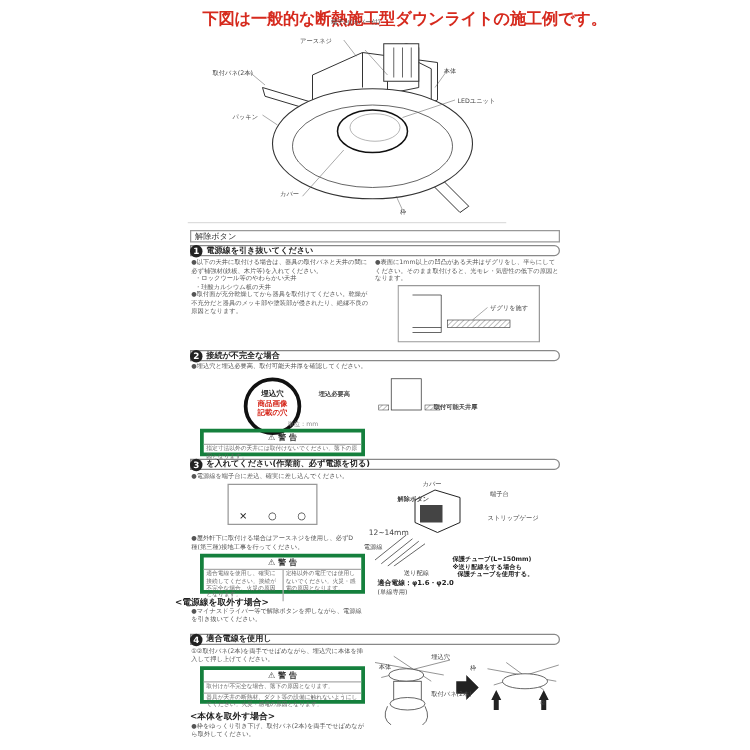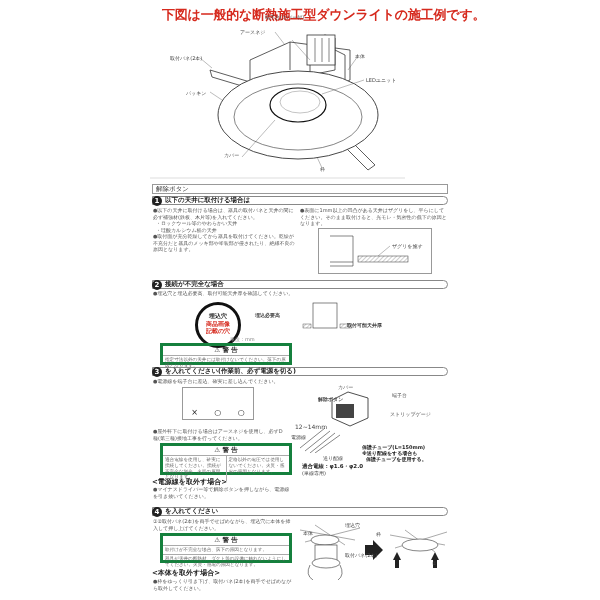--- a/index.html
+++ b/index.html
@@ -56,21 +56,21 @@
 <div class="abs lbl" style="left:355px;top:53px">本体</div>
 <div class="abs lbl" style="left:366px;top:77px">LEDユニット</div>
 <div class="abs lbl" style="left:186px;top:90px">パッキン</div>
 <div class="abs lbl" style="left:224px;top:152px">カバー</div>
 <div class="abs lbl" style="left:320px;top:166px">枠</div>
 
 <div class="abs sect-head">解除ボタン</div>
 
 <div class="abs step" style="left:152px;top:196px;width:296px">
   <span class="num">1</span>
-  <span>以下の天井に取付ける場合は</span>
+  <span>電源線を引き抜いてください</span>
 </div>
 <div class="abs txt" style="left:153px;top:207px;width:145px">
   <div>●以下の天井に取付ける場合は、器具の取付バネと天井の間に必ず補強材(鉄板、木片等)を入れてください。</div>
   <div style="padding-left:3px">・ロックウール等のやわらかい天井</div>
   <div style="padding-left:3px">・珪酸カルシウム板の天井</div>
   <div>●取付面が充分乾燥してから器具を取付けてください。乾燥が不充分だと器具のメッキ部や塗装部が侵されたり、絶縁不良の原因となります。</div>
 </div>
 <div class="abs txt" style="left:300px;top:207px;width:148px">●表面に1mm以上の凹凸がある天井はザグリをし、平らにしてください。そのまま取付けると、光モレ・気密性の低下の原因となります。</div>
 <svg class="abs" style="left:318px;top:228px" width="114" height="46">
   <rect x="0.5" y="0.5" width="113" height="45" fill="#fff" stroke="#999"></rect>
@@ -138,26 +138,26 @@
 <div class="abs lbl" style="left:366px;top:456px;font-weight:bold;color:#222">保護チューブを使用する。</div>
 <div class="abs lbl" style="left:302px;top:463px;font-weight:bold;color:#222;font-size:5.5px">適合電線：φ1.6・φ2.0</div>
 <div class="abs lbl" style="left:302px;top:470px">(単線専用)</div>
 <div class="abs warn" style="left:160px;top:443px;width:132px;height:32px;display:flex;flex-direction:column">
   <div class="warn-h">⚠ 警 告</div>
   <div style="display:flex;flex:1">
     <div class="warn-b" style="flex:1;border-right:1px solid #aaa">適合電線を使用し、確実に接続してください。接続が不完全な場合、火災の原因となります。</div>
     <div class="warn-b" style="flex:1">定格以外の電圧では使用しないでください。火災・感電の原因となります。</div>
   </div>
 </div>
-<div class="abs sub" style="left:152px;top:477px">&lt;電源線を取外す場合&gt;</div>
+<div class="abs sub" style="left:140px;top:477px">&lt;電源線を取外す場合&gt;</div>
 <div class="abs txt" style="left:153px;top:486px;width:140px">●マイナスドライバー等で解除ボタンを押しながら、電源線を引き抜いてください。</div>
 
 <div class="abs step" style="left:152px;top:507px;width:296px">
   <span class="num">4</span>
-  <span>を入れてください</span>
+  <span>適合電線を使用し</span>
 </div>
 <div class="abs txt" style="left:153px;top:518px;width:140px">①②取付バネ(2本)を両手でせばめながら、埋込穴に本体を挿入して押し上げてください。</div>
 <div class="abs warn" style="left:160px;top:533px;width:132px;height:30px">
   <div class="warn-h">⚠ 警 告</div>
   <div class="warn-b" style="border-bottom:1px solid #aaa">取付けが不完全な場合、落下の原因となります。</div>
   <div class="warn-b">器具が天井の断熱材、ダクト等の設備に触れないようにしてください。火災・感電の原因となります。</div>
 </div>
 <div class="abs sub" style="left:152px;top:568px">&lt;本体を取外す場合&gt;</div>
 <div class="abs txt" style="left:153px;top:578px;width:140px">●枠をゆっくり引き下げ、取付バネ(2本)を両手でせばめながら取外してください。</div>
 

